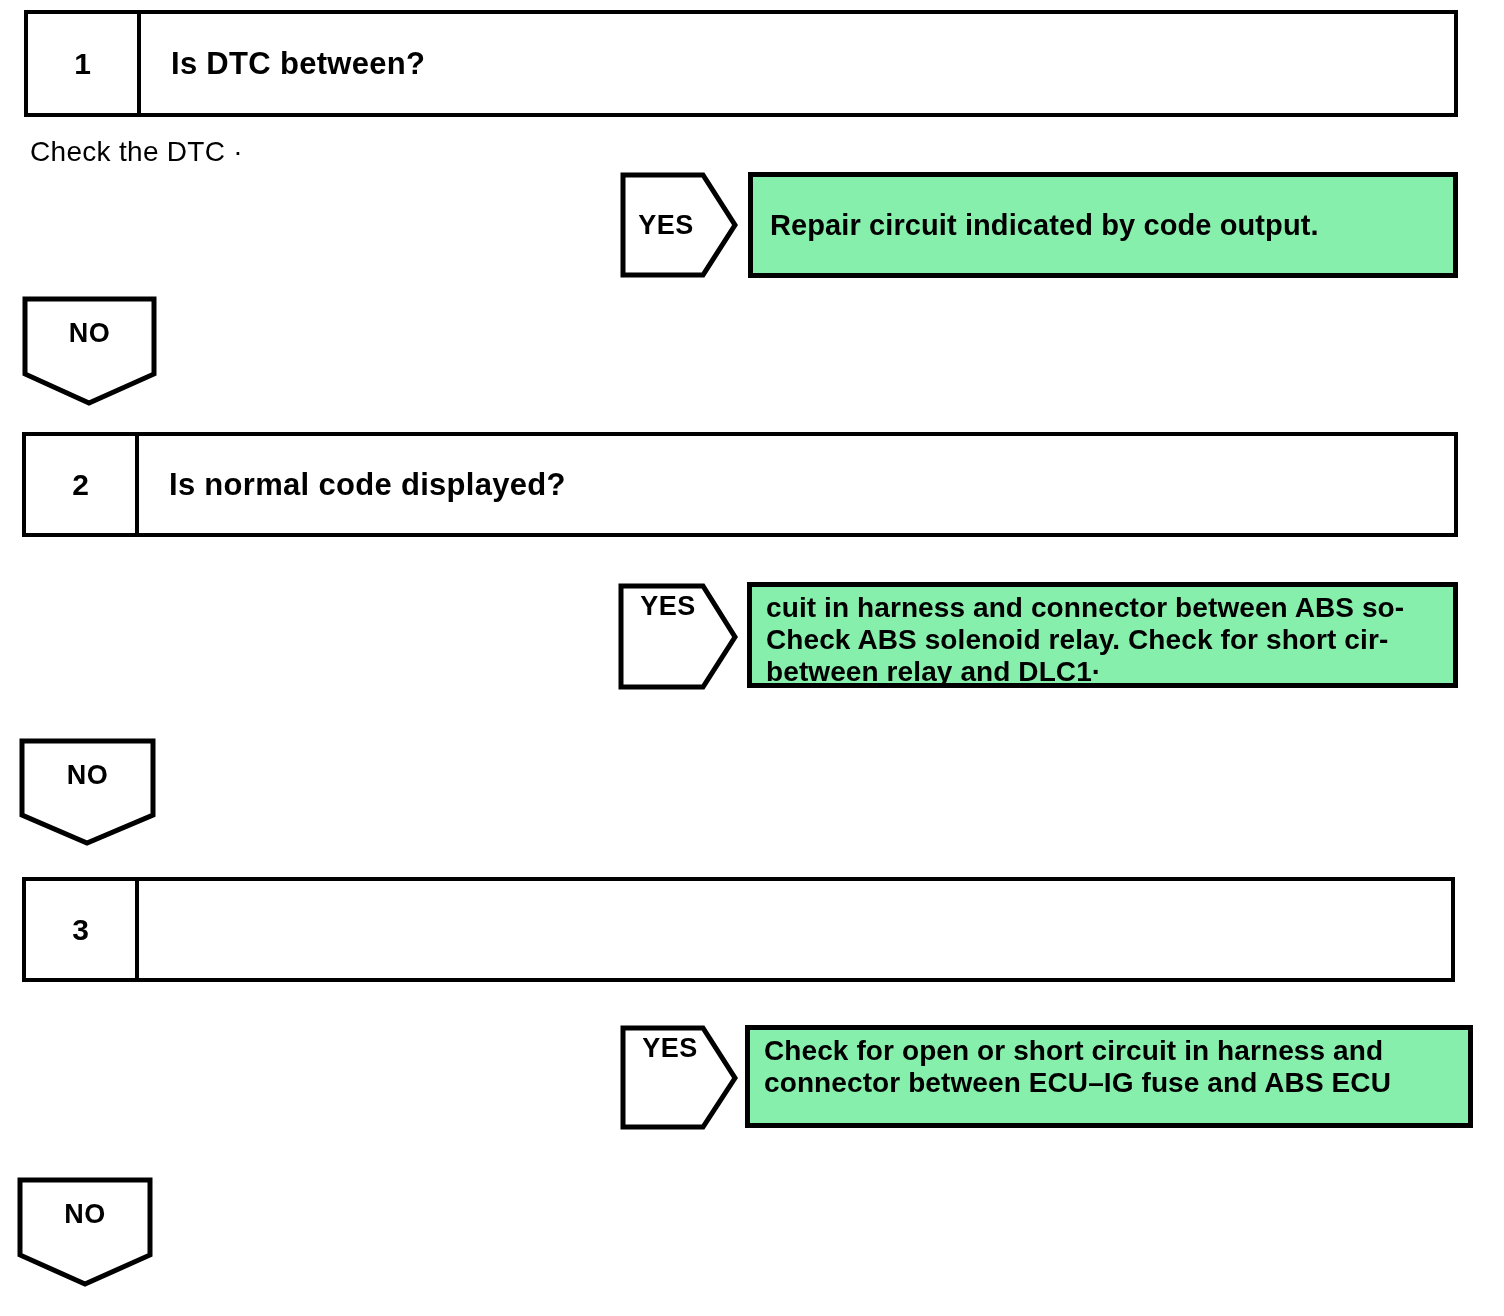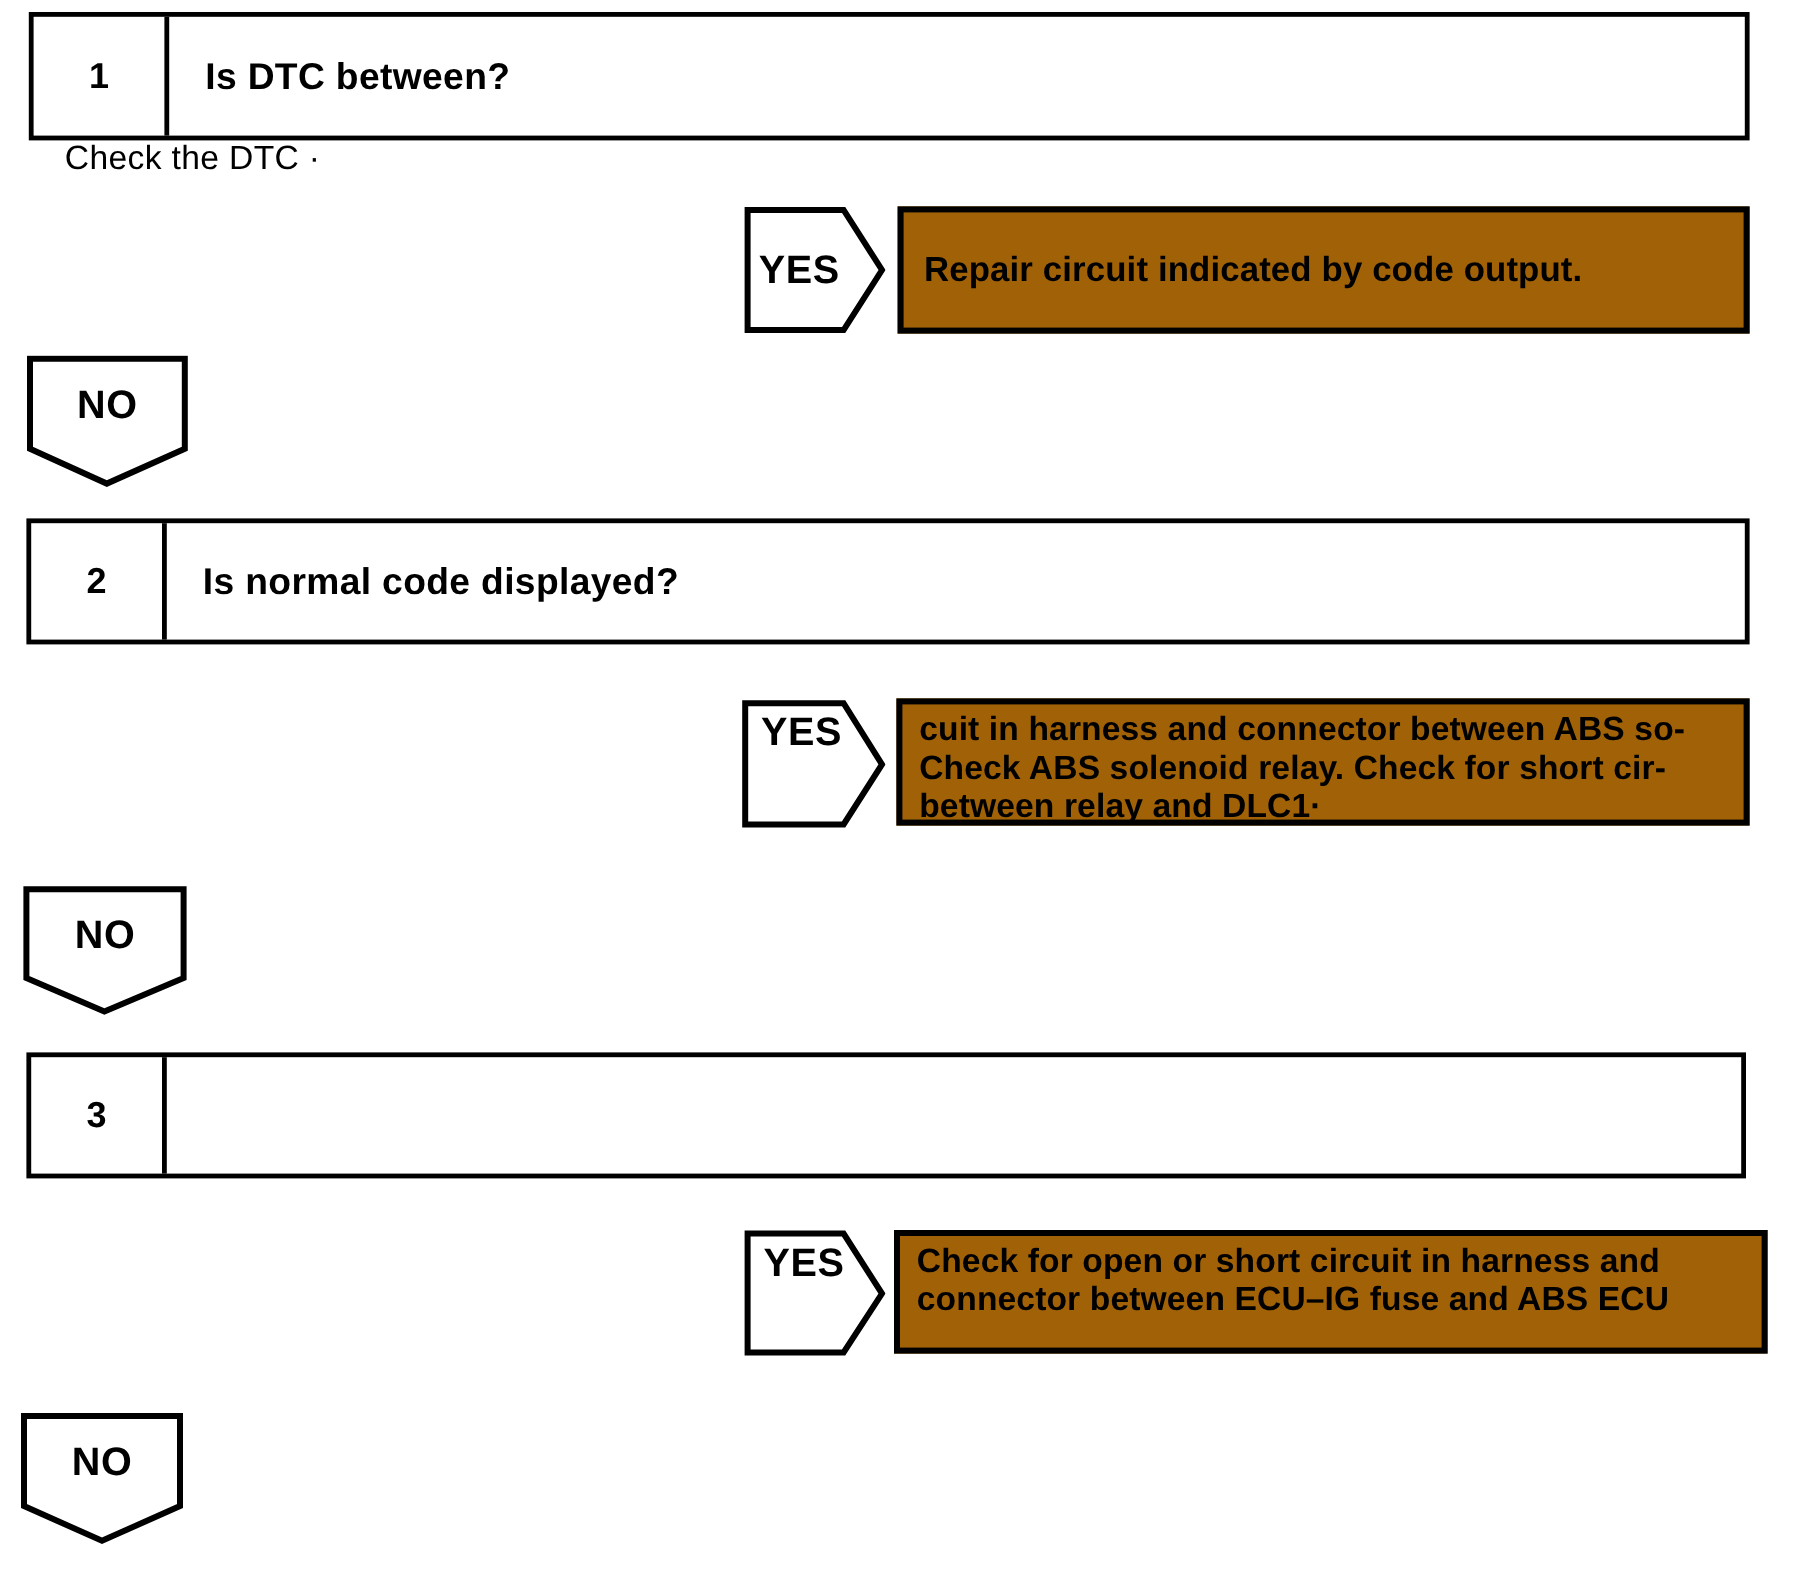--- a/index.html
+++ b/index.html
@@ -46,36 +46,36 @@
     font-size: 28px;
     letter-spacing: 0.3px;
   }
 
   
   .shape { position: absolute; }
   .shape svg { position: absolute; left: 0; top: 0; width: 100%; height: 100%; }
   .shape .lbl {
     position: absolute;
     font-weight: bold;
-    font-size: 33px;
+    font-size: 27px;
     letter-spacing: 0.5px;
     text-align: center;
   }
   .yes-lbl-center {
     left: 0; top: 0; width: 92px; height: 100%;
     display: flex; align-items: center; justify-content: center;
   }
   .yes-lbl-top { left: 4px; top: 8px; width: 92px; }
   .no-lbl { left: 0; top: 22px; width: 100%; }
 
   
   .rbox {
     position: absolute;
     border: 5px solid #000;
-    background: #a16207;
+    background: #86efac;
     font-weight: bold;
     font-size: 28px;
     letter-spacing: 0.1px;
   }
   .rbox.single {
     display: flex;
     align-items: center;
     padding-left: 17px;
     font-size: 29px;
   }
@@ -85,21 +85,21 @@
 </head>
 <body>
 
 <div class="canvas">
 
   <div class="qbox" style="left:24px; top:10px; width:1434px; height:107px;">
     <div class="qnum">1</div>
     <div class="qtext">Is DTC between?</div>
   </div>
 
-  <div class="note" style="left:30px; top:116px;margin-left:24px;">Check the DTC ·</div>
+  <div class="note" style="left:30px; top:136px;">Check the DTC ·</div>
 
   <div class="shape" style="left:620px; top:172px; width:118px; height:106px;">
     <svg viewBox="0 0 118 106" preserveAspectRatio="none">
       <polygon points="3,3 83,3 115,53 83,103 3,103" fill="#ffffff" stroke="#000000" stroke-width="5"></polygon>
     </svg>
     <span class="lbl yes-lbl-center">YES</span>
   </div>
 
   <div class="rbox single" style="left:748px; top:172px; width:710px; height:106px;">
     <div class="rline">Repair circuit indicated by code output.</div>

